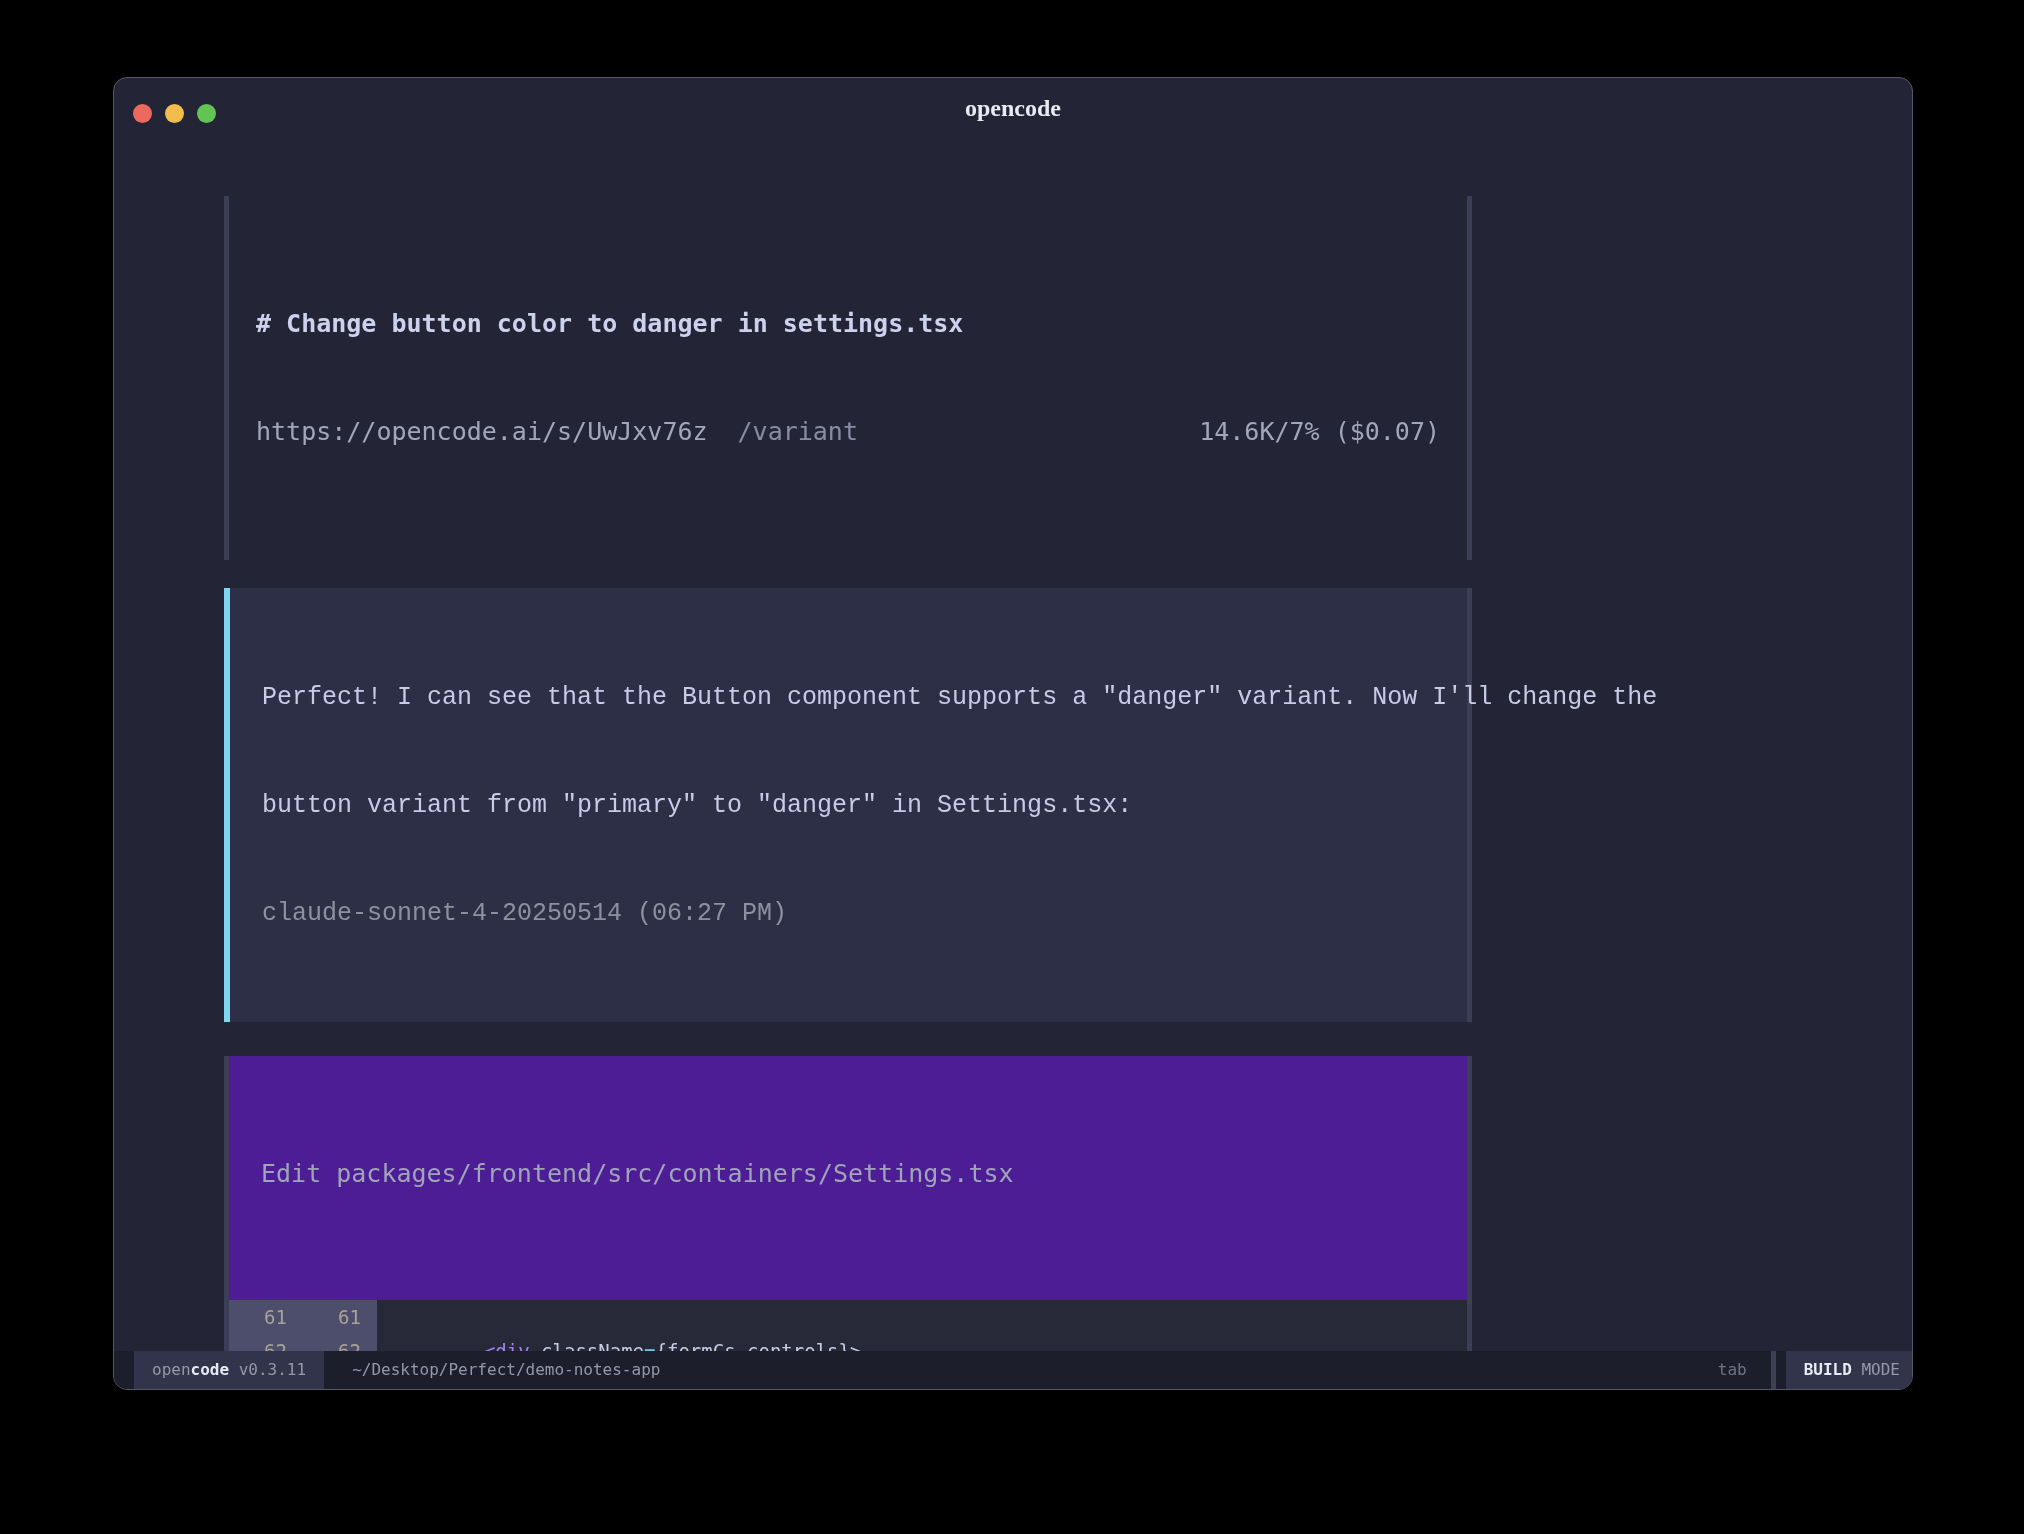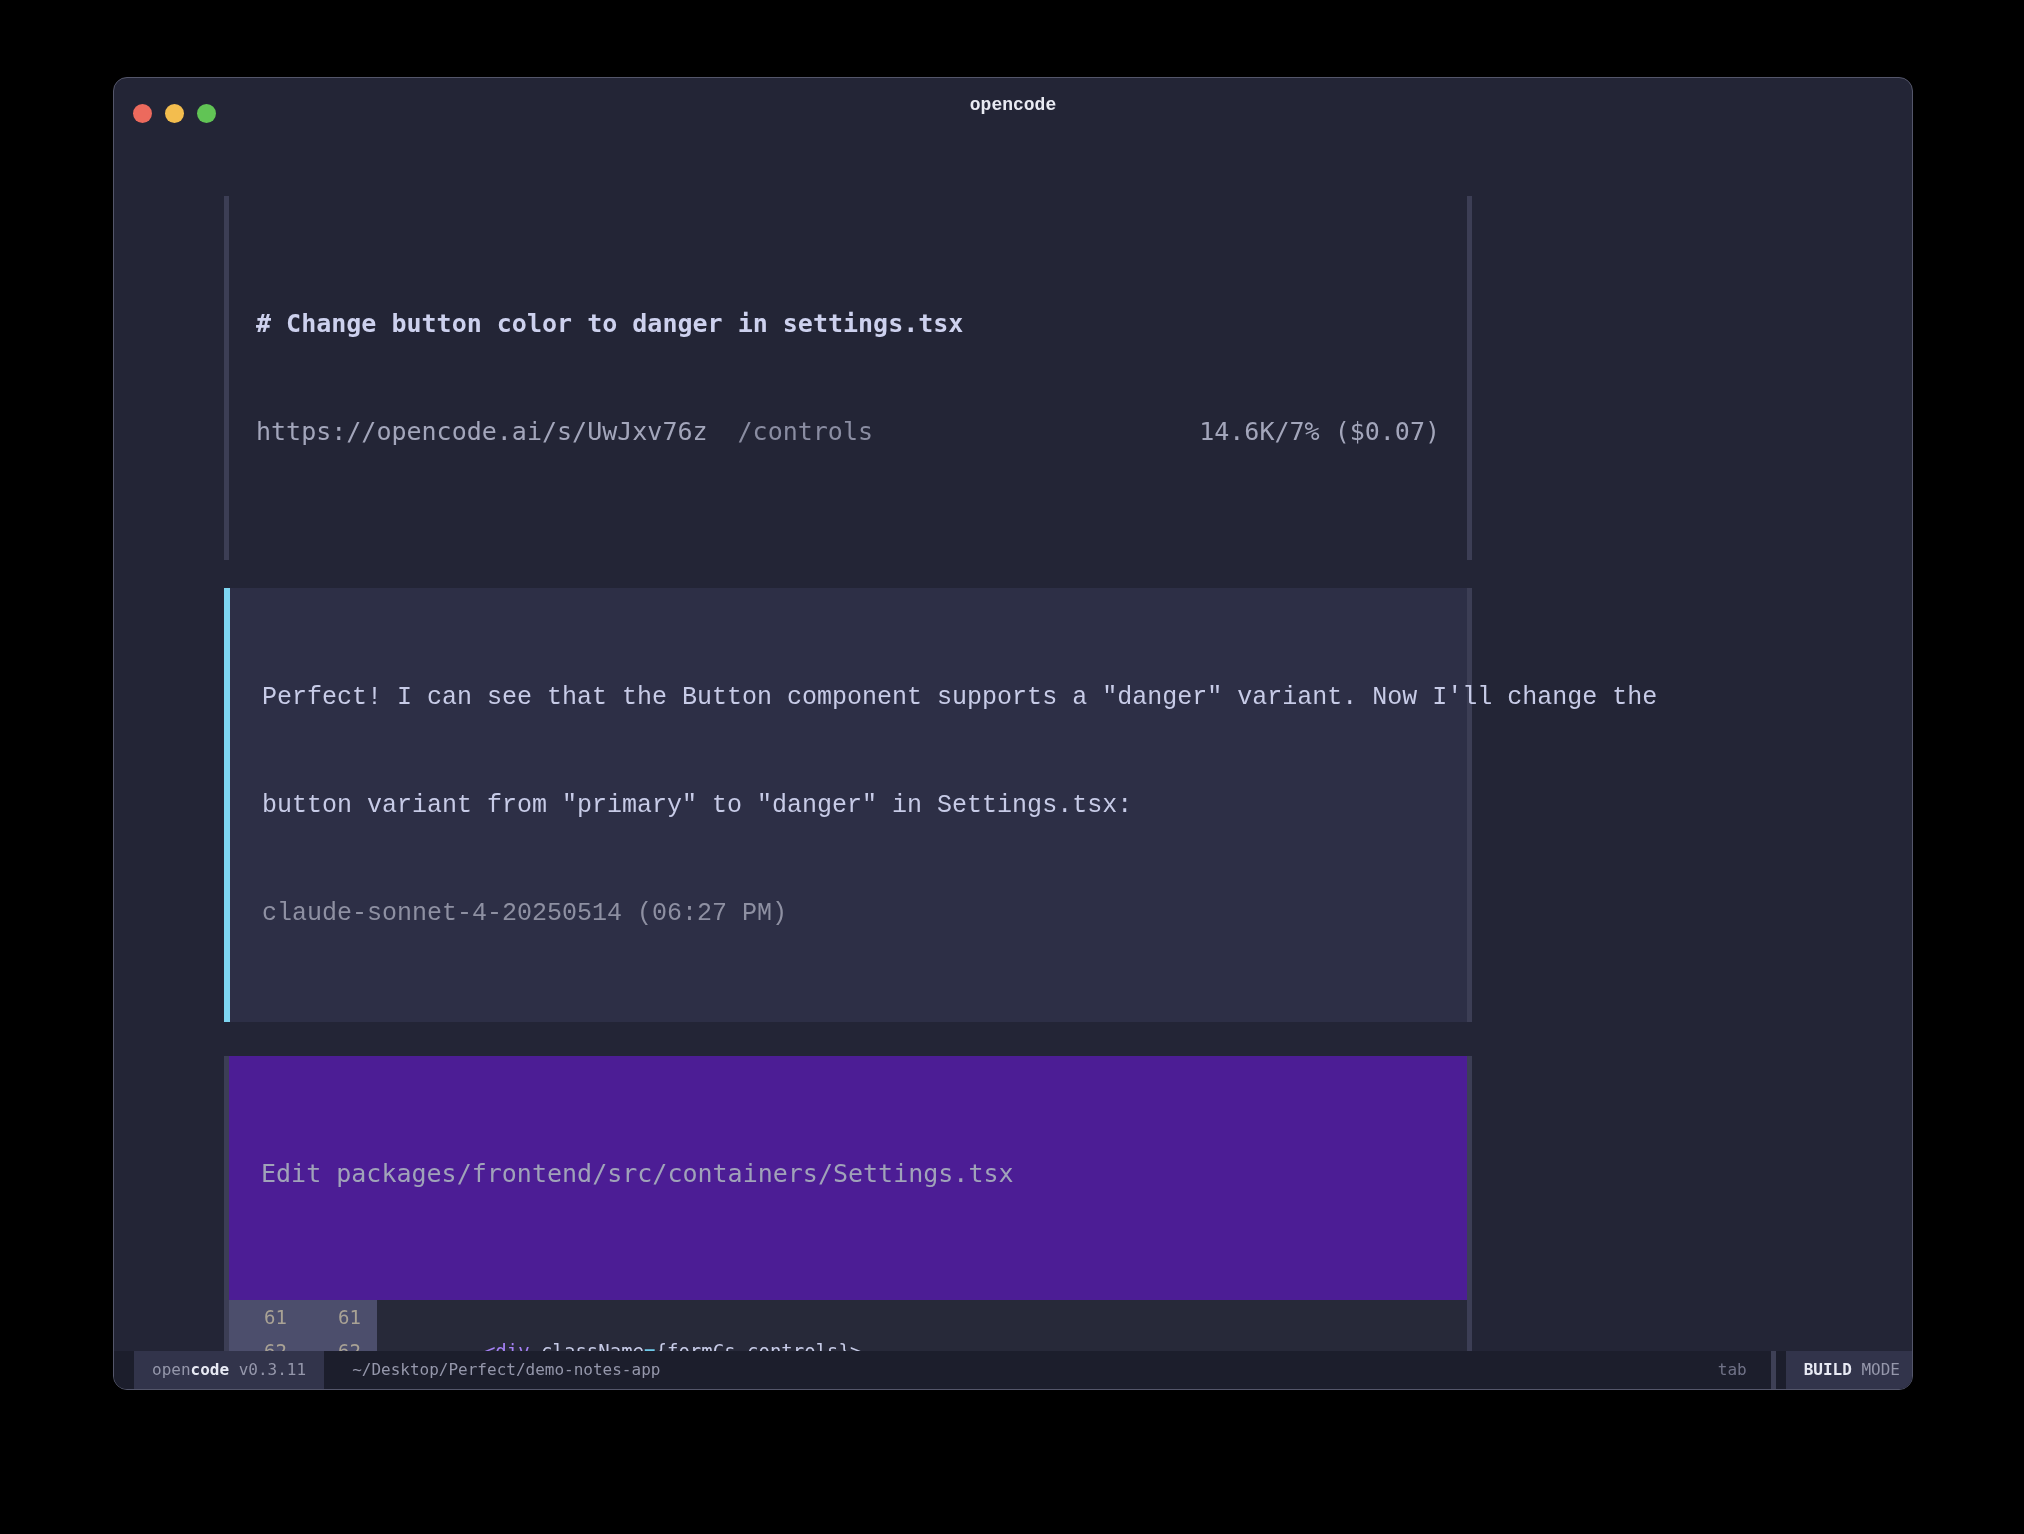--- a/index.html
+++ b/index.html
@@ -14,22 +14,22 @@
 
   
   .titlebar { position:relative; height:58px; }
   .lights { position:absolute; left:19px; top:26px; display:flex; gap:13px; }
   .light { width:19px; height:19px; border-radius:50%; display:inline-block; }
   .light.red    { background:#ec6a5d; }
   .light.yellow { background:#f3bd4e; }
   .light.green  { background:#61c455; }
   .win-title {
     position:absolute; left:0; right:0; top:17px; text-align:center;
-    font-family:Liberation Mono, monospace; font-weight:bold;
-    font-size:18px; color:#e9ebf3;
+    font-family:Liberation Serif, serif; font-weight:bold;
+    font-size:24px; color:#e9ebf3;
   }
 
   
   .content { position:absolute; left:110px; top:58px; width:1248px; }
   .mono { font-size:25px; line-height:36px; white-space:pre; }
 
   
   .header-block { position:relative; margin-top:60px; padding:2px 32px; }
   .header-block .edge {
     position:absolute; top:0; bottom:0; width:5px; background:#3c3e55;
@@ -101,21 +101,21 @@
     <div class="win-title">opencode</div>
   </div>
 
   <div class="content">
 
     <section class="header-block mono">
       <div class="edge left"></div>
       <div class="session-title"># Change button color to danger in settings.tsx</div>
       <div class="session-meta">
         <span class="share-url">https://opencode.ai/s/UwJxv76z</span>
-        <span class="unshare">/controls</span>
+        <span class="unshare">/variant</span>
         <span class="stats">14.6K/7% ($0.07)</span>
       </div>
       <div class="edge right"></div>
     </section>
 
     <section class="msg msg-1 mono">
       <div class="msg-line">Perfect! I can see that the Button component supports a "danger" variant. Now I'll change the</div>
       <div class="msg-line">button variant from "primary" to "danger" in Settings.tsx:</div>
       <div class="msg-model">claude-sonnet-4-20250514 (06:27 PM)</div>
     </section>

